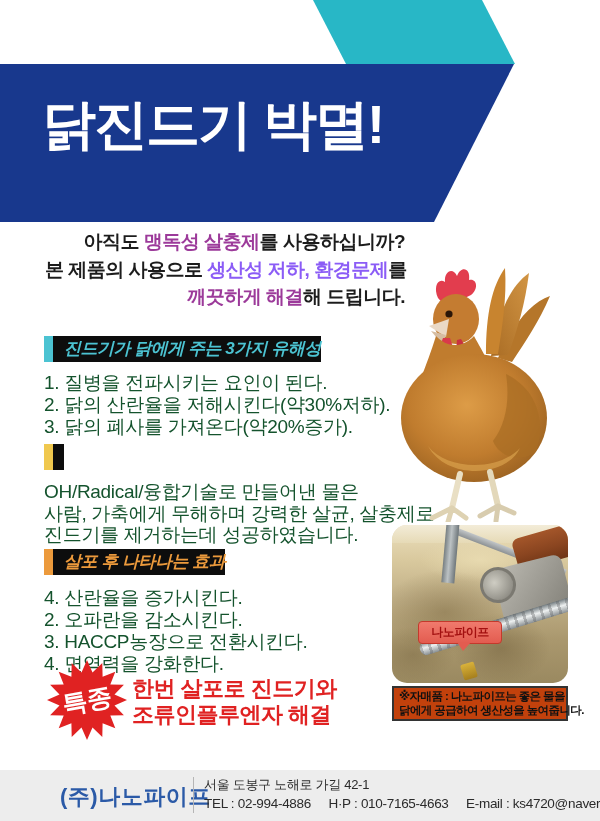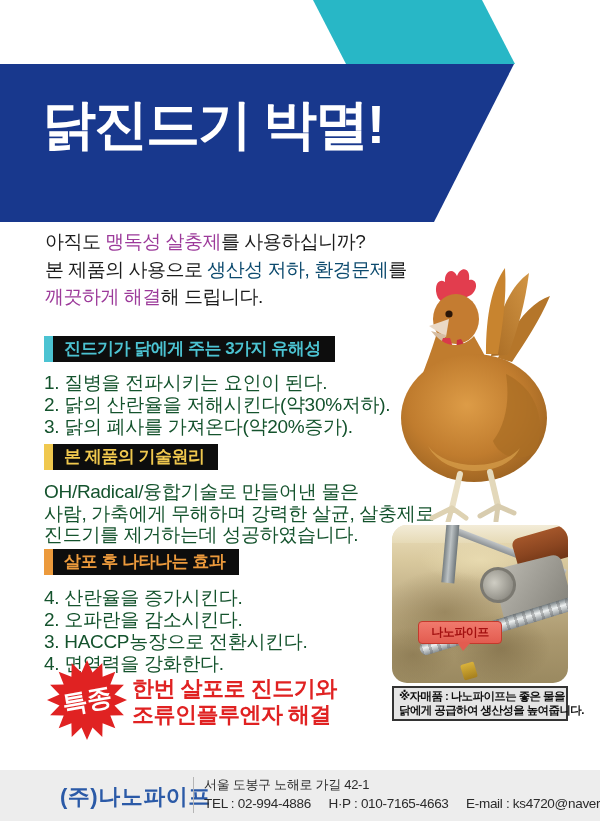--- a/index.html
+++ b/index.html
@@ -19,29 +19,29 @@
   }
   .title2 {
     position:absolute; left:42px; top:166px; width:470px;
     color:#fff; font-size:42px; line-height:56px; font-weight:700;
     letter-spacing:-1px; white-space:nowrap;
   }
 
   
   .intro {
     position:absolute; left:45px; top:228px; width:360px;
-    font-size:19px; line-height:27.5px; font-weight:400;
-    color:#1c1c1c; letter-spacing:-0.5px; white-space:nowrap;
+    font-size:19px; line-height:27.5px; font-weight:700;
+    color:#1c1c1c; letter-spacing:-0.5px; white-space:nowrap;text-align:right;
   }
 
   
   .sec { position:absolute; left:44px; }
   .sec-bar {
     display:inline-flex; align-items:stretch; height:26px;
-    padding-right:14px;
+    font-style:italic;
   }
   .sec-accent { width:9px; margin-right:11px; }
   .sec-title {
     font-size:17px; line-height:26px; font-weight:700;
     letter-spacing:-0.5px; white-space:nowrap;
   }
   .sec ul { margin:0; padding:0; list-style:none; }
   .sec li {
     font-size:19px; color:#14532d; letter-spacing:-0.3px; white-space:nowrap;
   }
@@ -106,21 +106,21 @@
     display:flex; align-items:center; justify-content:center;
     font-size:12px; font-weight:700; color:#a31010; letter-spacing:-0.5px;
   }
   .pipe-label .tail { position:absolute; left:38px; bottom:-8px; width:0; height:0;
     border-left:6px solid transparent; border-right:8px solid transparent;
     border-top:9px solid #e35c50; }
 
   
   .caption {
     position:absolute; left:392px; top:686px; width:176px;
-    background:#e5e5e5; border:2px solid #333; padding:2px 5px;
+    background:#c2410c; border:2px solid #333; padding:2px 5px;
     font-size:11.5px; line-height:13.5px; font-weight:700; color:#111;
     letter-spacing:-0.6px; white-space:nowrap;
   }
 
   
   .footer {
     position:absolute; left:0; top:770px; width:600px; height:51px;
     background:#ededed;
   }
   .company {
@@ -142,21 +142,21 @@
     <polygon points="313,0 482,0 515,64 346,64" style="fill: rgb(40, 183, 198);"></polygon>
     <polygon points="0,64 514,64 434,222 0,222" style="fill: rgb(24, 56, 141);"></polygon>
   </svg>
   <div class="title1">닭진드기 박멸!</div>
 
   <div class="intro">
     <div>
       <span>아직도 </span><span style="color: rgb(156, 58, 154);">맹독성 살충제</span><span>를 사용하십니까?</span>
     </div>
     <div>
-      <span>본 제품의 사용으로 </span><span style="color: #0c4a6e;">생산성 저하, 환경문제</span><span>를</span>
+      <span>본 제품의 사용으로 </span><span style="color: #8b5cf6;">생산성 저하, 환경문제</span><span>를</span>
     </div>
     <div>
       <span style="color: rgb(156, 58, 154);">깨끗하게 해결</span><span>해 드립니다.</span>
     </div>
   </div>
 
   <div class="sec sec1" style="top:336px">
     <div class="sec-bar" style="background-color: rgb(13, 13, 13);">
       <span class="sec-accent" style="background-color: rgb(76, 195, 210);"></span>
       <span class="sec-title" style="color: rgb(76, 195, 210);">진드기가 닭에게 주는 3가지 유해성</span>
@@ -164,21 +164,20 @@
     <ul>
       <li>1. 질병을 전파시키는 요인이 된다.</li>
       <li>2. 닭의 산란율을 저해시킨다(약30%저하).</li>
       <li>3. 닭의 폐사를 가져온다(약20%증가).</li>
     </ul>
   </div>
 
   <div class="sec sec2" style="top:444px">
     <div class="sec-bar" style="background-color: rgb(13, 13, 13);">
       <span class="sec-accent" style="background-color: rgb(240, 200, 78);"></span>
-      <span class="sec-title" style="color: rgb(240, 200, 78);">본 제품의 기술원리</span>
     </div>
     <ul>
       <li>OH/Radical/융합기술로 만들어낸 물은</li>
       <li>사람, 가축에게 무해하며 강력한 살균, 살충제로</li>
       <li>진드기를 제거하는데 성공하였습니다.</li>
     </ul>
   </div>
 
   <div class="sec sec3" style="top:549px">
     <div class="sec-bar" style="background-color: rgb(13, 13, 13);">

